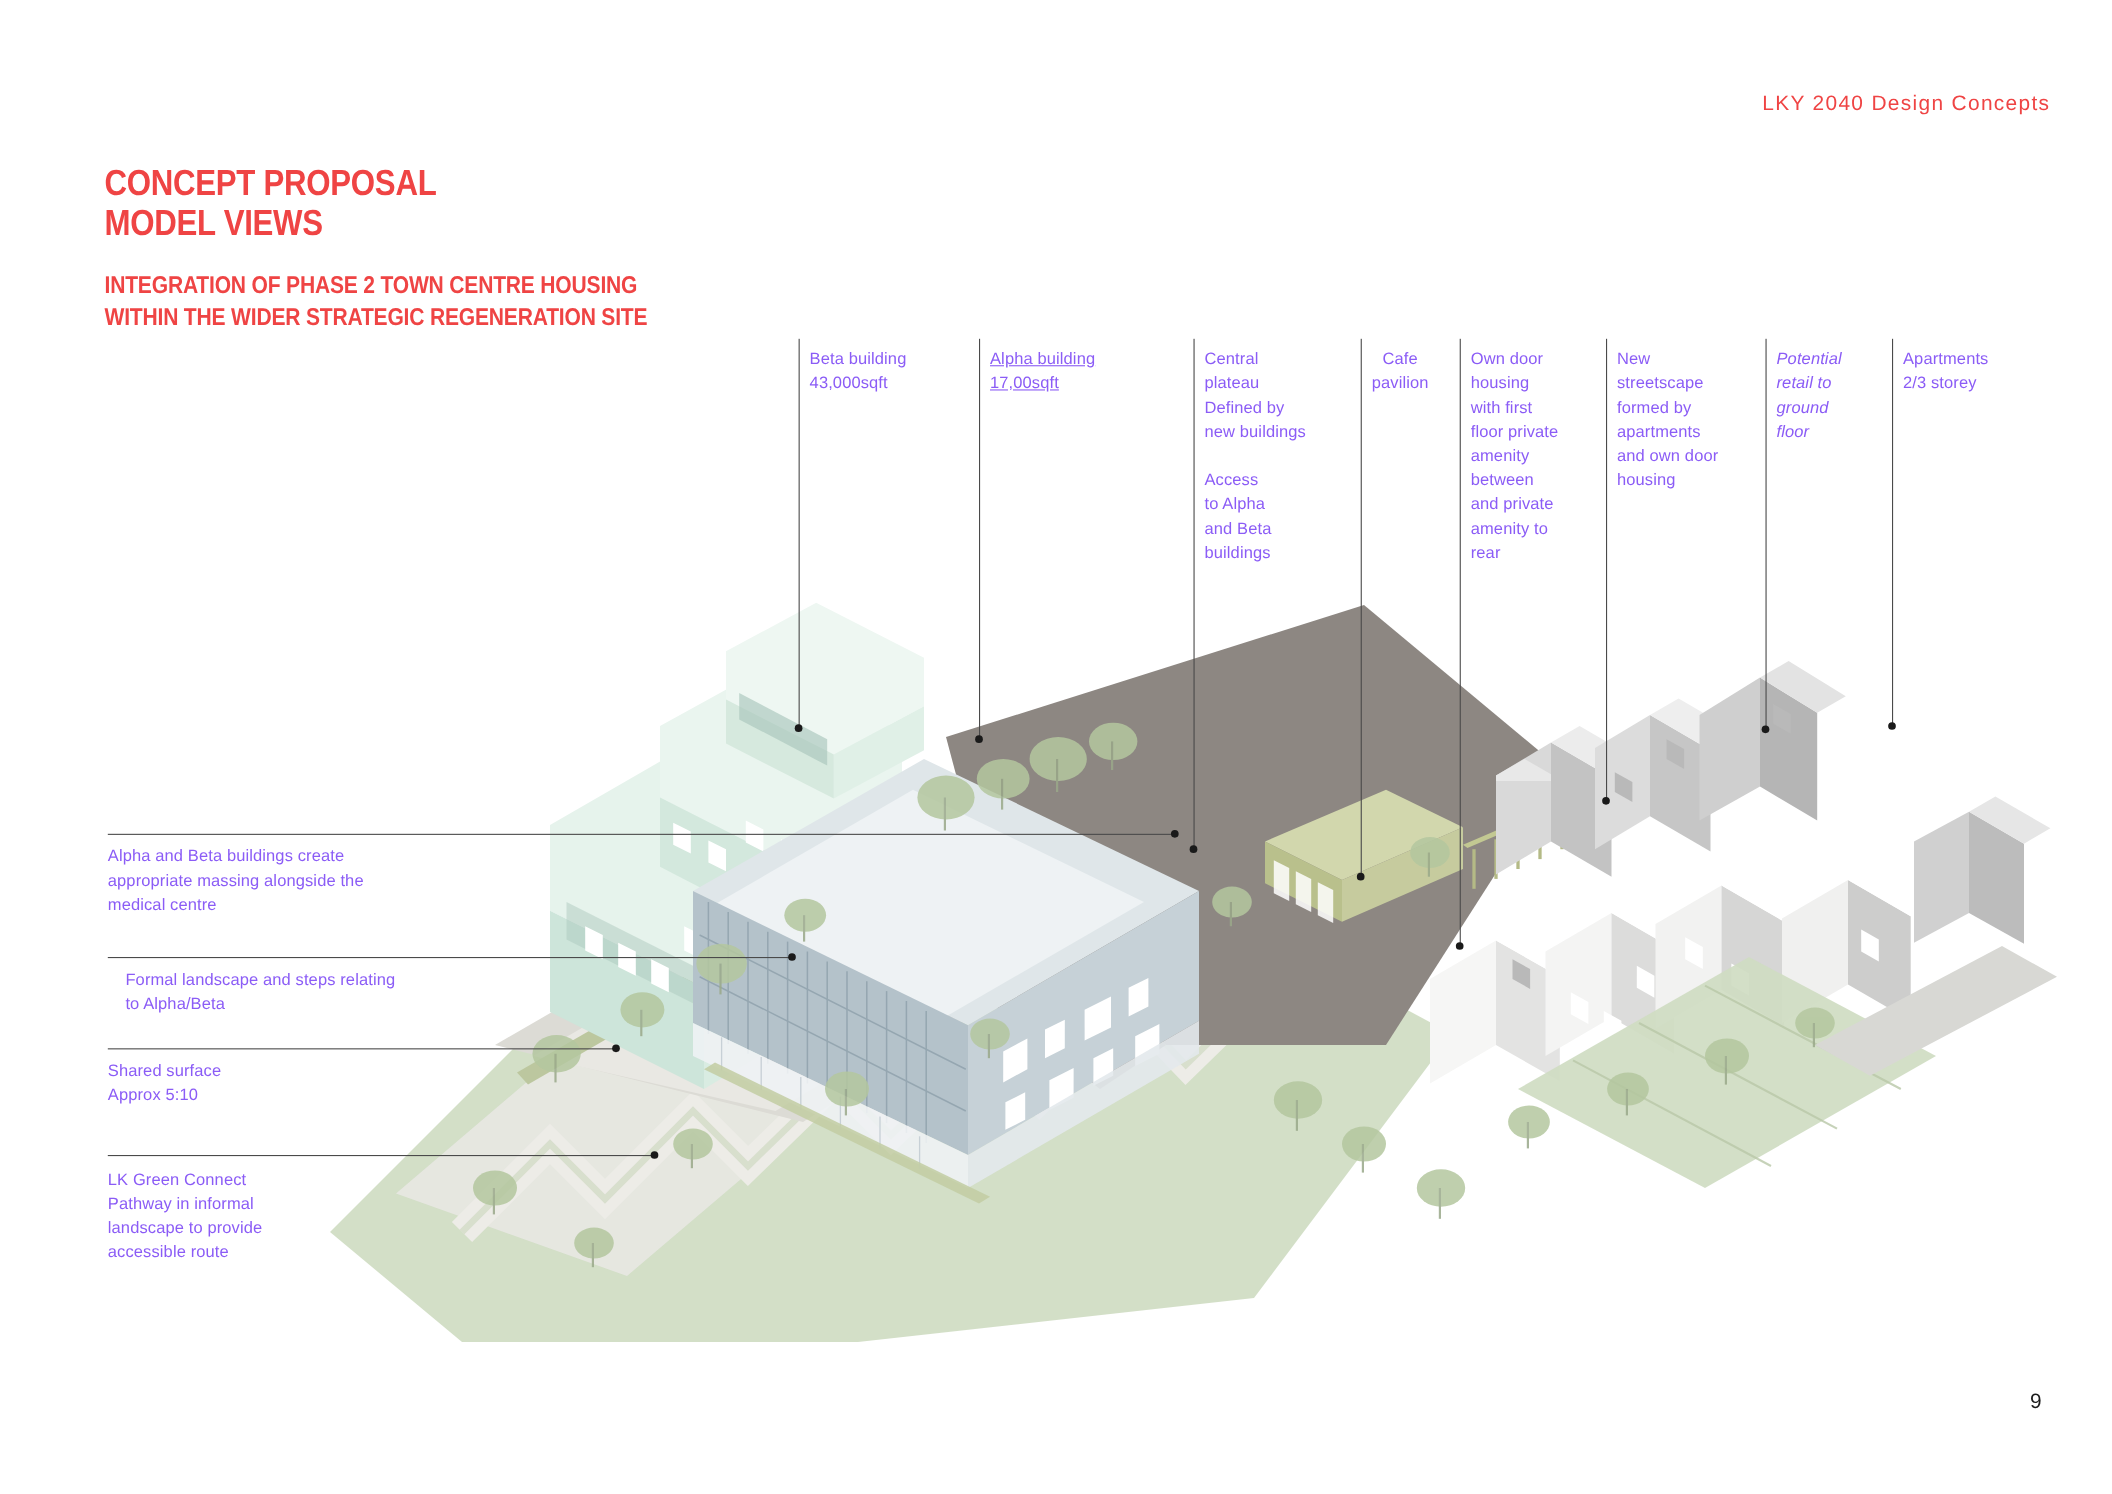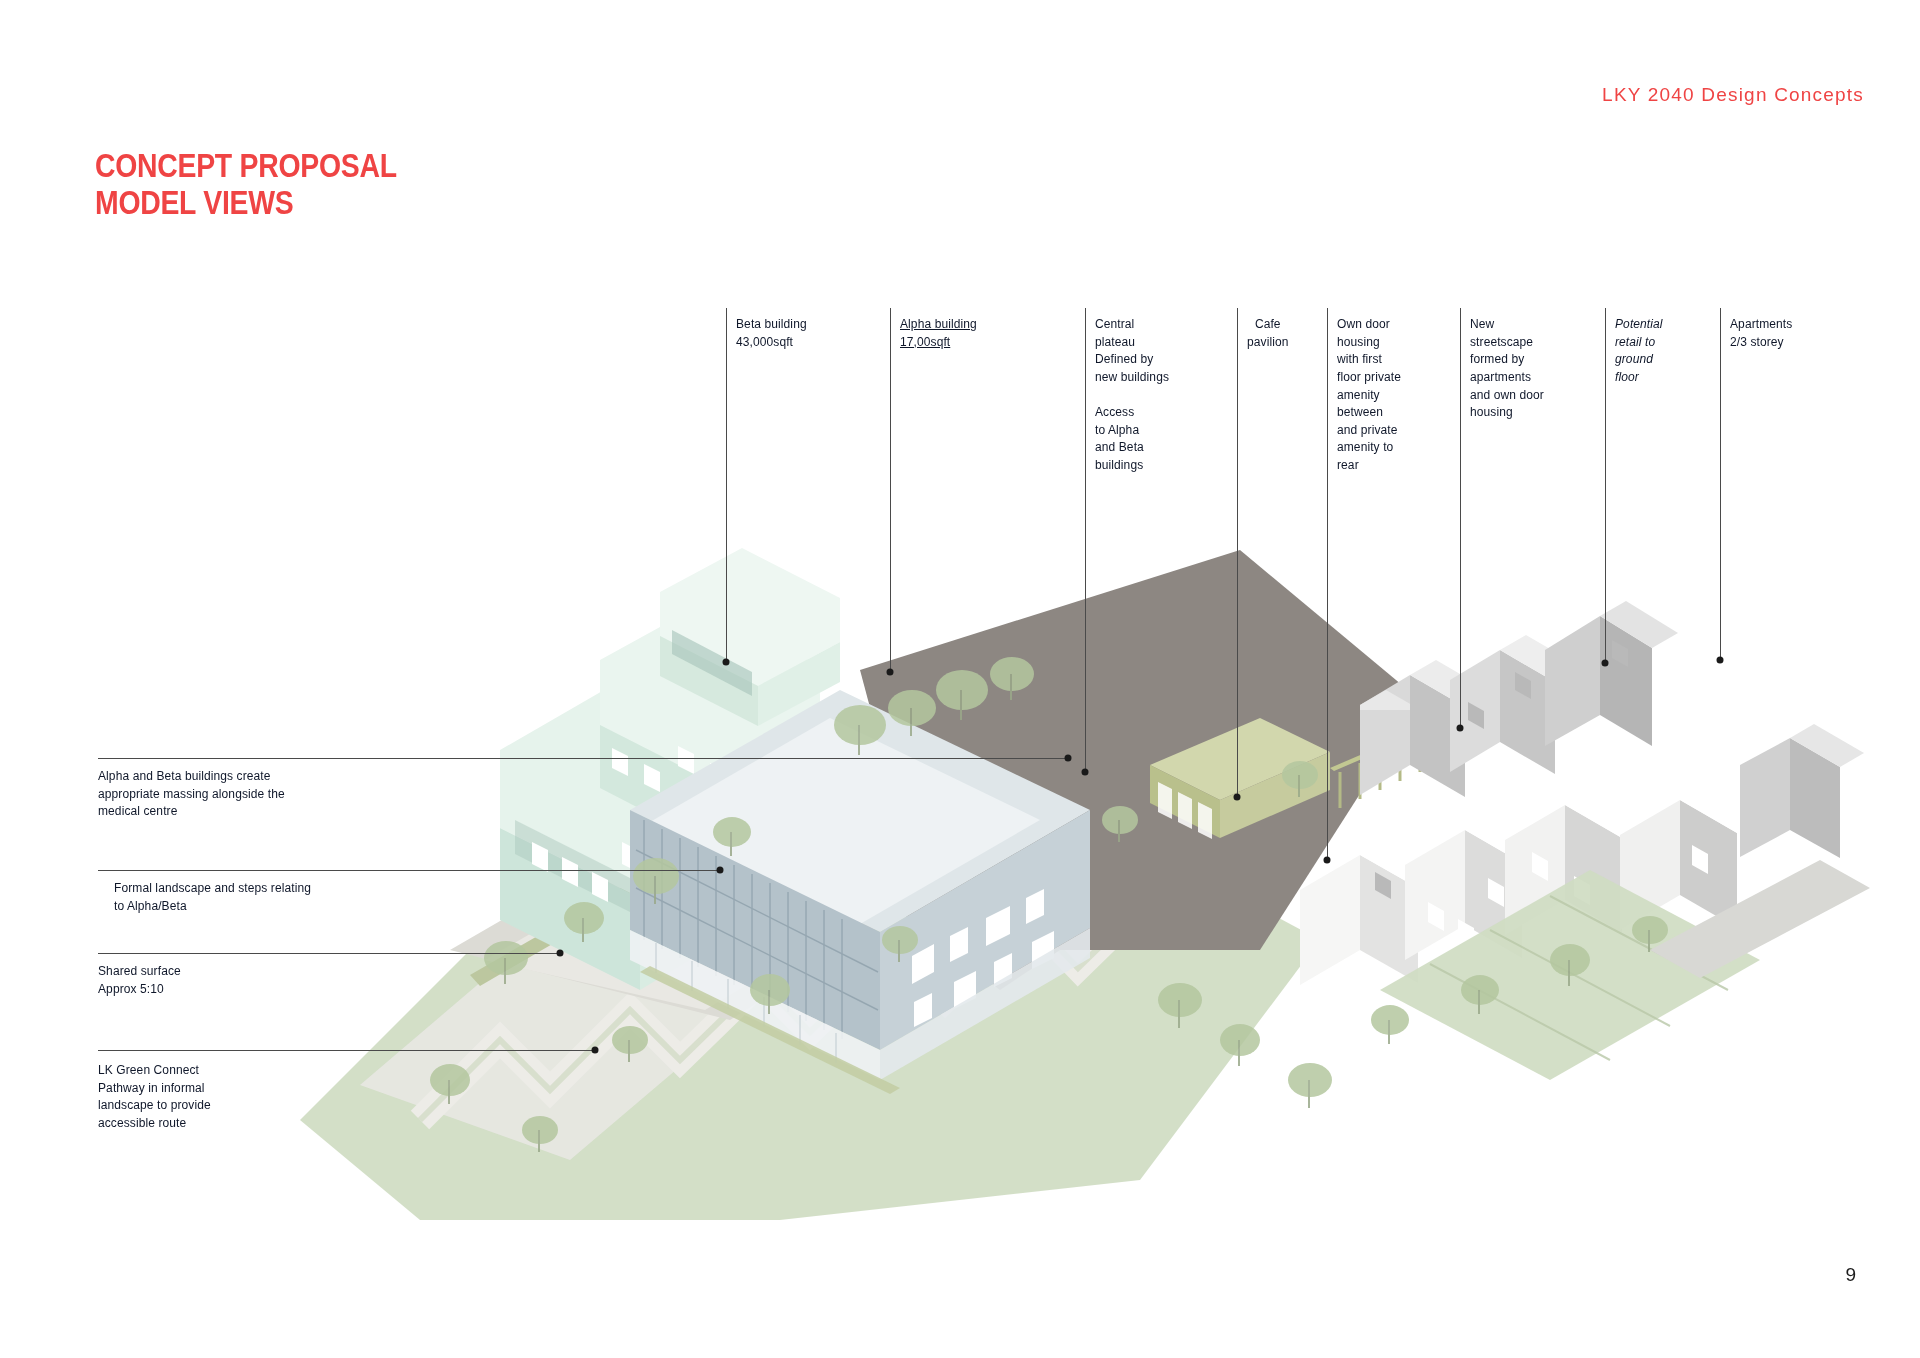--- a/index.html
+++ b/index.html
@@ -52,23 +52,23 @@
     line-height:1.32;
     transform:scaleX(0.87);
     transform-origin:left center;
     white-space:nowrap;
   }
 
   
   .anno-text {
     position:absolute;
     font-family:"Liberation Sans", sans-serif;
-    font-size:12px;
+    font-size:15px;
     line-height:1.47;
-    color:#0f172a;
+    color:#8b5cf6;
     letter-spacing:0.1px;
     white-space:pre-line;
   }
   .anno-text.top   { }
   .anno-text.left  { }
 
   
   .lead-v {
     position:absolute;
     width:1px;
@@ -106,20 +106,24 @@
 </head>
 <body>
 
 <div id="page">
 
   <div id="doc-header">LKY 2040  Design Concepts</div>
 
   <div id="title-block">
     <div class="title-main">CONCEPT PROPOSAL</div>
     <div class="title-main">MODEL VIEWS</div>
+    <div id="title-sub">
+      <div class="title-subline">INTEGRATION OF PHASE 2 TOWN CENTRE HOUSING</div>
+      <div class="title-subline">WITHIN THE WIDER STRATEGIC REGENERATION SITE</div>
+    </div>
   </div>
 
   <div id="model-stage">
   <svg id="model-svg" viewBox="0 0 1600 700" xmlns="http://www.w3.org/2000/svg">
     <defs>
       <linearGradient id="gMint" x1="0" y1="0" x2="0.4" y2="1">
         <stop offset="0%" stop-color="#e3f2eb"></stop>
             <stop offset="100%" stop-color="#c6e2d6"></stop>
       </linearGradient>
       <linearGradient id="gBlue" x1="0" y1="0" x2="0.3" y2="1">

